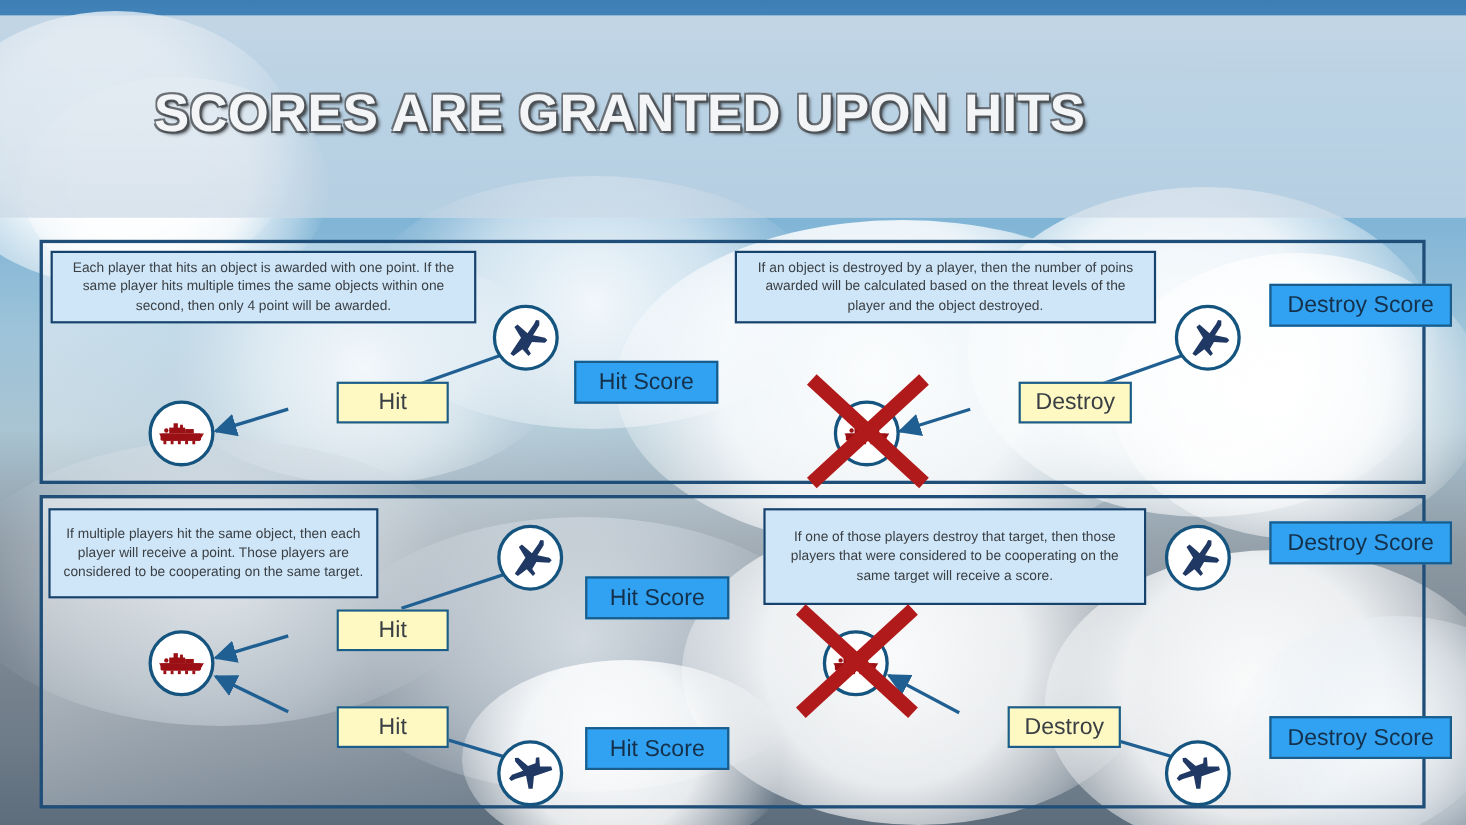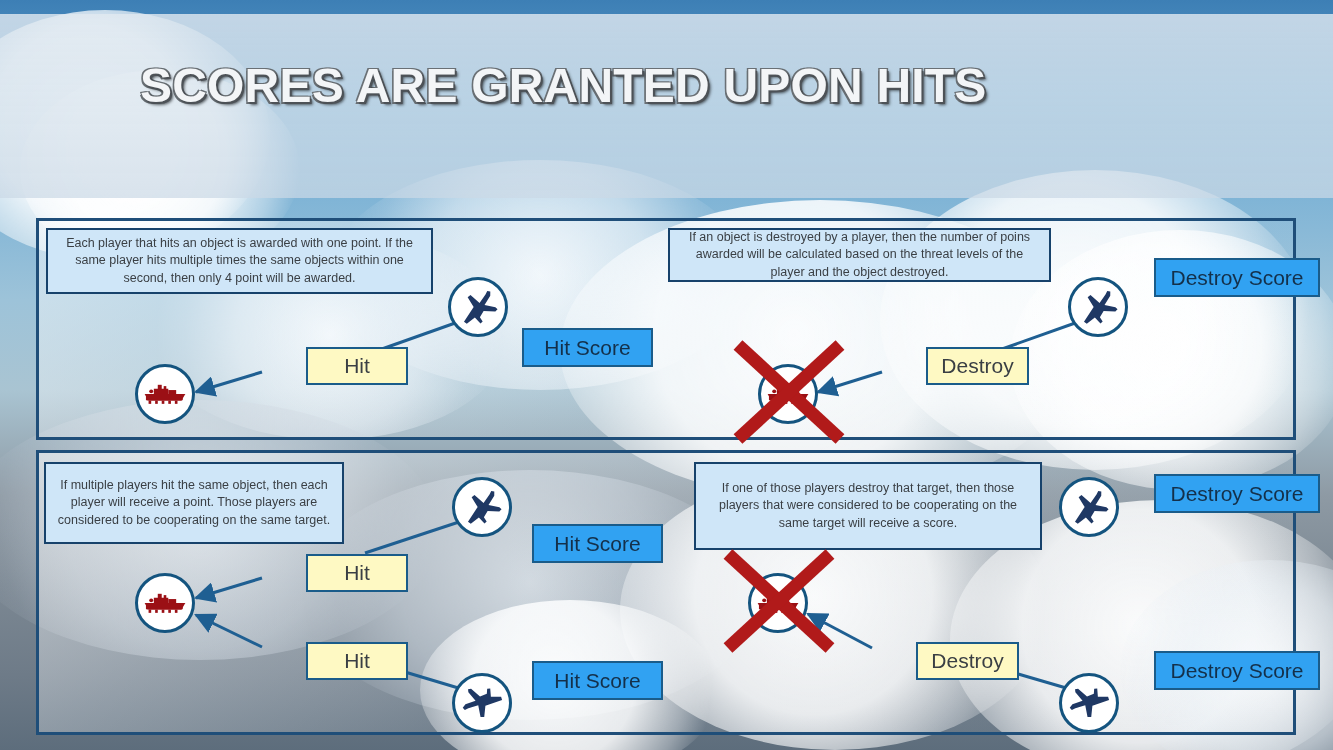--- a/index.html
+++ b/index.html
@@ -33,41 +33,41 @@
   }
   #title{
     position:absolute; left:140px; top:42px; width:1120px;
     font-size:48px; font-weight:bold; line-height:1.22;
     color:#f3f5f7; letter-spacing:.2px;
     text-shadow:
       2px 2px 0 #4d5257, 3px 3px 3px rgba(40,45,50,.75),
       -1.5px -1.5px 0 #6a7075, 1.5px -1.5px 0 #6a7075, -1.5px 1.5px 0 #6a7075;
     text-transform:uppercase;
   }
-  #title .ln{ display:block; white-space:nowrap; }
+  #title .ln{ display:block; white-space:nowrap;margin-top:18px; }
 
   
   .panel{
     position:absolute; z-index:3;
     border:3px solid #1f4e79;
     background:linear-gradient(150deg, rgba(252,253,254,.55) 0%, rgba(246,250,253,.30) 28%, rgba(235,243,249,.10) 55%, rgba(255,255,255,.04) 100%);
   }
   #panel-top   { left:36px; top:218px; width:1260px; height:222px; }
   #panel-bottom{ left:36px; top:450px; width:1260px; height:285px; }
 
   
   .note{
     position:absolute; z-index:6;
     background:#cfe6f8; border:2px solid #17426b;
     color:#3a3f44; font-size:12.5px; line-height:1.38;
     text-align:center; display:flex; align-items:center; justify-content:center;
     padding:4px 8px;
   }
   #note-1{ left:46px;  top:228px; width:387px; height:66px; }
-  #note-2{ left:668px; top:228px; width:383px; height:54px; }
+  #note-2{ left:668px; top:228px; width:383px; height:66px; }
   #note-3{ left:44px;  top:462px; width:300px; height:82px; }
   #note-4{ left:694px; top:462px; width:348px; height:88px; }
 
   
   #links{ position:absolute; inset:0; z-index:4; pointer-events:none; }
 
   
   .icircle{
     position:absolute; z-index:5;
     width:60px; height:60px; border-radius:50%;

